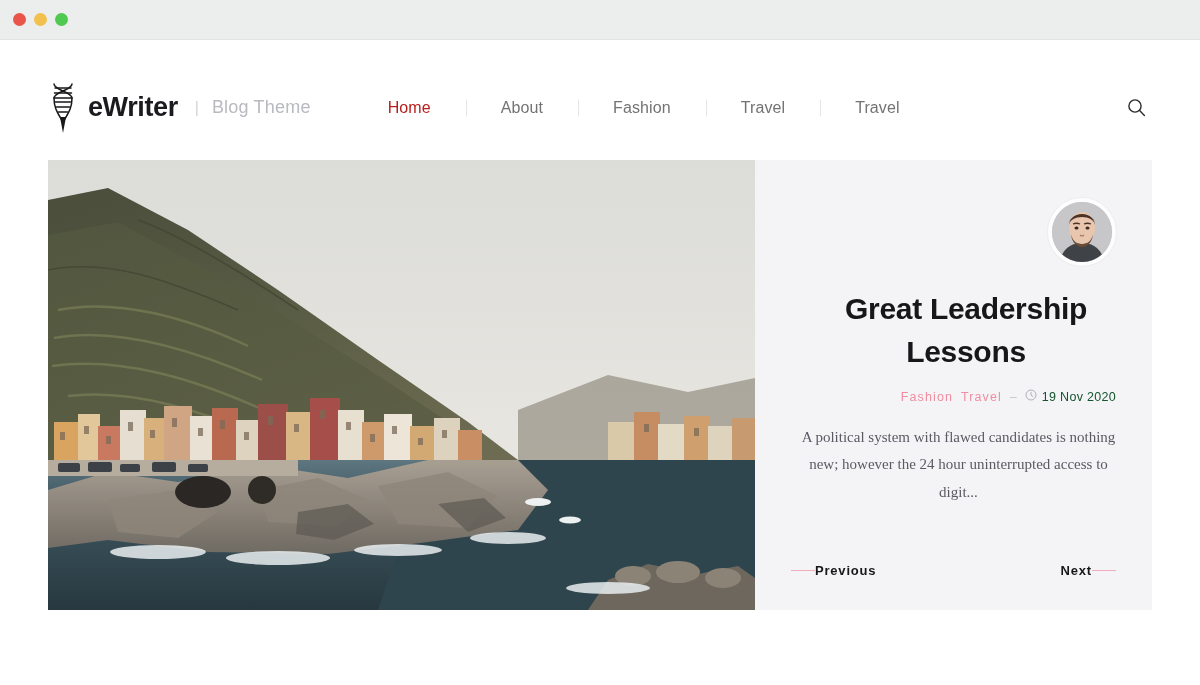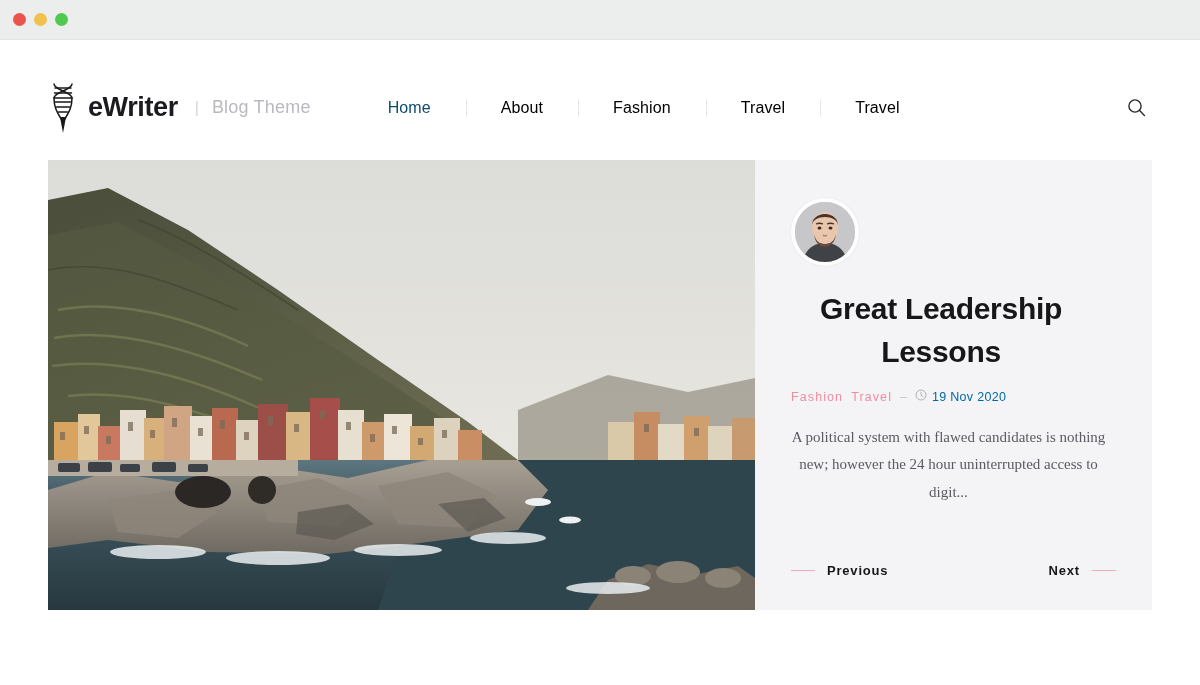--- a/index.html
+++ b/index.html
@@ -60,30 +60,30 @@
 
   .main-nav {
     display:flex;
     align-items:center;
     margin-left:42px;
     flex:1 1 auto;
   }
   .nav-item {
     position:relative;
     font-size:16px;
-    color:#000000;
+    color:#737373;
     padding:4px 35px;
     letter-spacing:0.1px;
     white-space:nowrap;
     cursor:pointer;
     display:flex;
     align-items:center;
     gap:5px;
   }
-  .nav-item.active { color:#0c4a6e; }
+  .nav-item.active { color:#b91c1c; }
   .nav-item + .nav-item::before {
     content:"";
     position:absolute;
     left:0; top:50%;
     transform:translateY(-50%);
     width:1px; height:17px;
     background:#e6e6ea;
   }
   .chev {
     width:8px; height:8px;
@@ -114,21 +114,21 @@
     overflow:hidden;
     flex:0 0 auto;
   }
   .hero-image svg { display:block; width:707px; height:450px; }
 
   .hero-panel {
     flex:1 1 auto;
     background:#f4f4f7;
     display:flex;
     flex-direction:column;
-    align-items:flex-start;
+    align-items:flex-end;
     padding:38px 36px 0 36px;
     position:relative;
   }
 
   .avatar {
     width:68px; height:68px;
     border-radius:50%;
     overflow:hidden;
     background:#c9c9cc;
     border:4px solid #fdfdfe;
@@ -154,21 +154,21 @@
     align-items:center;
     justify-content:center;
     gap:8px;
     font-size:12.5px;
     letter-spacing:1.1px;
   }
   .cat { color:#ef8ea0; cursor:pointer; }
   .dash { color:#c5c6cb; letter-spacing:0; }
   .date-wrap {
     display:flex; align-items:center; gap:5px;
-    color:#0369a1; letter-spacing:0.3px;
+    color:#14532d; letter-spacing:0.3px;
   }
 
   .post-excerpt {
     margin-top:20px;
     font-family:"Liberation Serif", serif;
     font-size:15px;
     line-height:1.82;
     color:#5a5a63;
     text-align:center;
     max-width:315px;
@@ -179,21 +179,21 @@
     left:36px; right:36px;
     bottom:32px;
     display:flex;
     align-items:center;
     justify-content:space-between;
     font-size:13px;
     font-weight:700;
     letter-spacing:0.8px;
     color:#17171a;
   }
-  .hero-nav .side { display:flex; align-items:center; gap:12px; cursor:pointer; }
+  .hero-nav .side { display:flex; align-items:center; gap:0; cursor:pointer; }
   .rule { width:24px; height:1.5px; background:#f0adb9; display:block; }
 
   
   .quote-section {
     position:relative;
     height:90px;
     display:flex;
     align-items:flex-end;
     justify-content:center;
     overflow:hidden;

